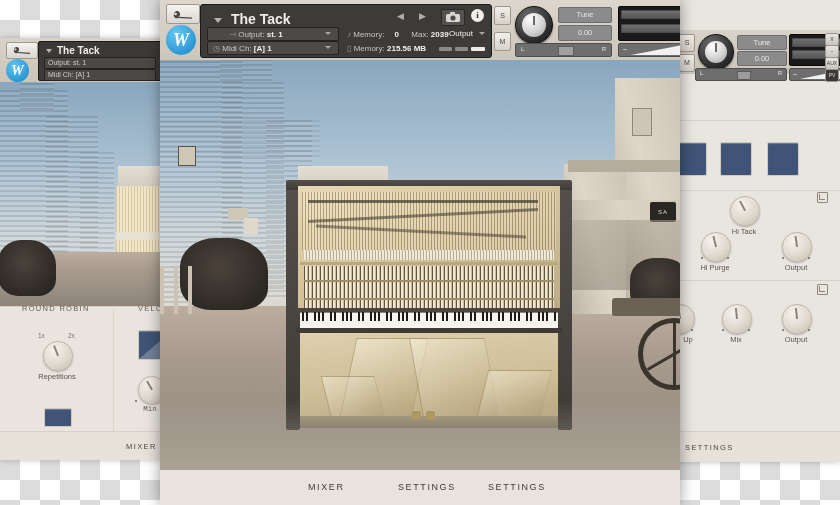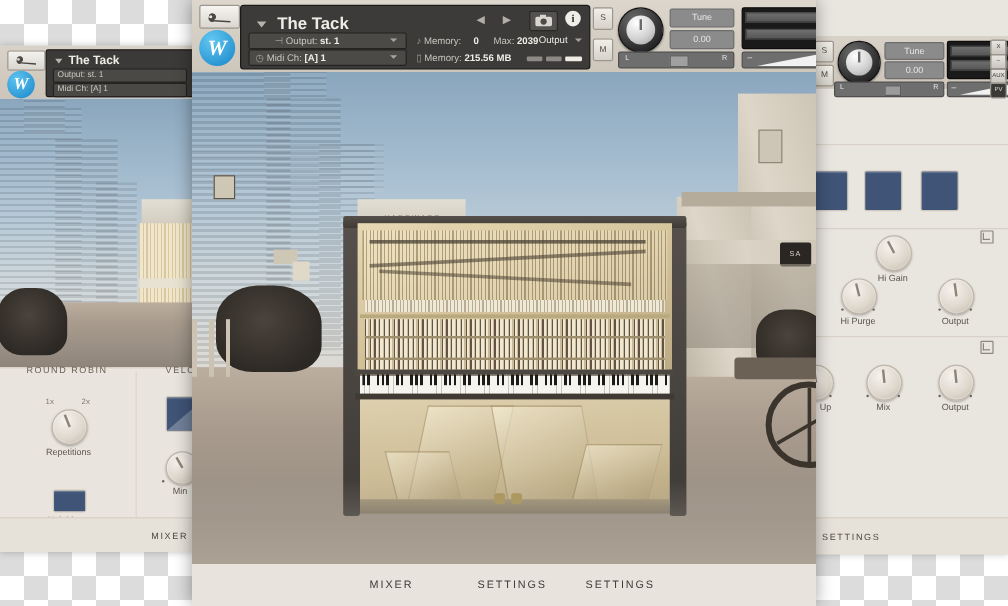--- a/index.html
+++ b/index.html
@@ -216,21 +216,21 @@
 
   <div class="sect-title" style="left:138px;top:266px;">VELO</div>
   <div class="blue-sq" style="left:138px;top:292px;width:30px;height:28px;overflow:hidden;">
     <div style="position:absolute;left:0;bottom:0;width:0;height:0;border-style:solid;
       border-width:0 0 24px 28px;border-color:transparent transparent rgba(255,255,255,.26) transparent;"></div>
   </div>
   <div class="knob" style="left:138px;top:338px;width:26px;height:26px;">
       <i style="transform:rotate(-30deg)"></i>
     </div>
   <div class="knob-dot" style="left:135px;top:362px;"></div>
-  <div class="knob-label" style="left:138px;top:367px;width:24px;">Min</div>
+  <div class="knob-label" style="left:138px;top:367px;width:24px;font-family:Liberation Mono, monospace;">Min</div>
 
   <div class="lp-footbar">
     <div class="foot-tab" style="left:126px;top:10px;">MIXER</div>
   </div>
 </div>
 
 <div class="panel" id="right-panel">
 
   <div id="right-kontakt-bar">
     <div class="rk-btn" style="left:2px;top:4px;">S</div>
@@ -273,21 +273,21 @@
   <div class="blue-sq" style="left:0px;top:142px;width:28px;height:32px;"></div>
   <div class="blue-sq" style="left:43px;top:142px;width:30px;height:32px;"></div>
   <div class="blue-sq" style="left:90px;top:142px;width:30px;height:32px;"></div>
 
   <div class="rp-divider" style="top:190px;"></div>
 
   <div class="sq-icon" style="left:140px;top:192px;"></div>
   <div class="knob" style="left:53px;top:196px;width:28px;height:28px;">
       <i style="transform:rotate(-28deg)"></i>
     </div>
-  <div class="knob-label" style="left:43px;top:227px;width:48px;">Hi Gain</div>
+  <div class="knob-label" style="left:43px;top:227px;width:48px;">Hi Tack</div>
   <div class="knob" style="left:24px;top:232px;width:28px;height:28px;">
       <i style="transform:rotate(-14deg)"></i>
     </div>
   <div class="knob-dot" style="left:24px;top:257px;"></div>
     <div class="knob-dot" style="left:50px;top:257px;"></div>
   <div class="knob-label" style="left:14px;top:263px;width:48px;">Hi Purge</div>
   <div class="knob" style="left:105px;top:232px;width:28px;height:28px;">
       <i style="transform:rotate(-8deg)"></i>
     </div>
   <div class="knob-dot" style="left:105px;top:257px;"></div>

